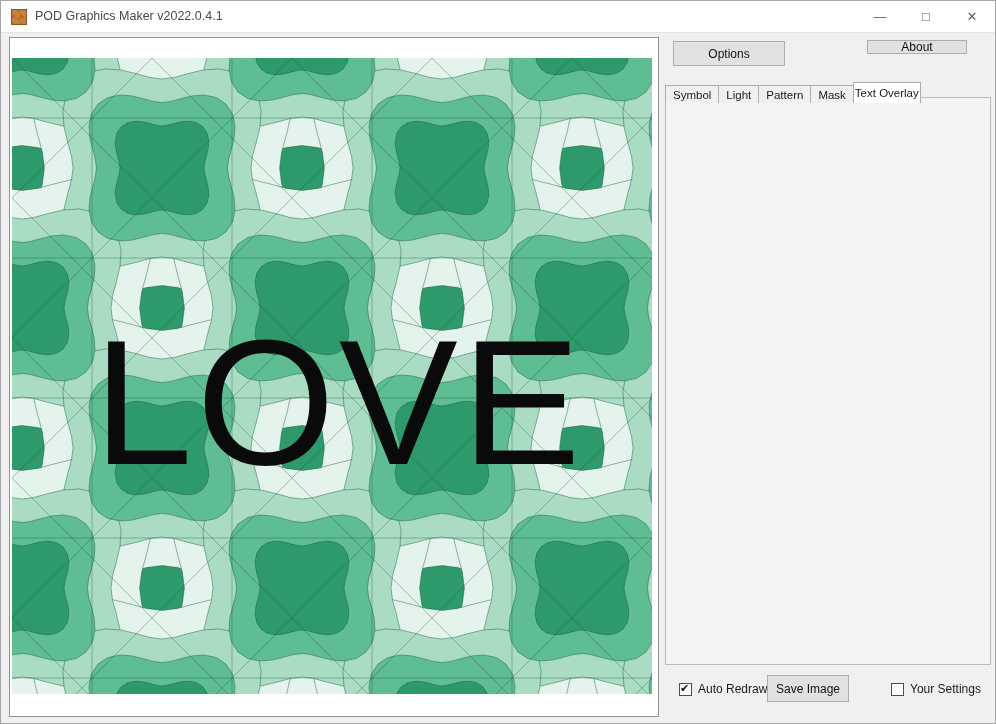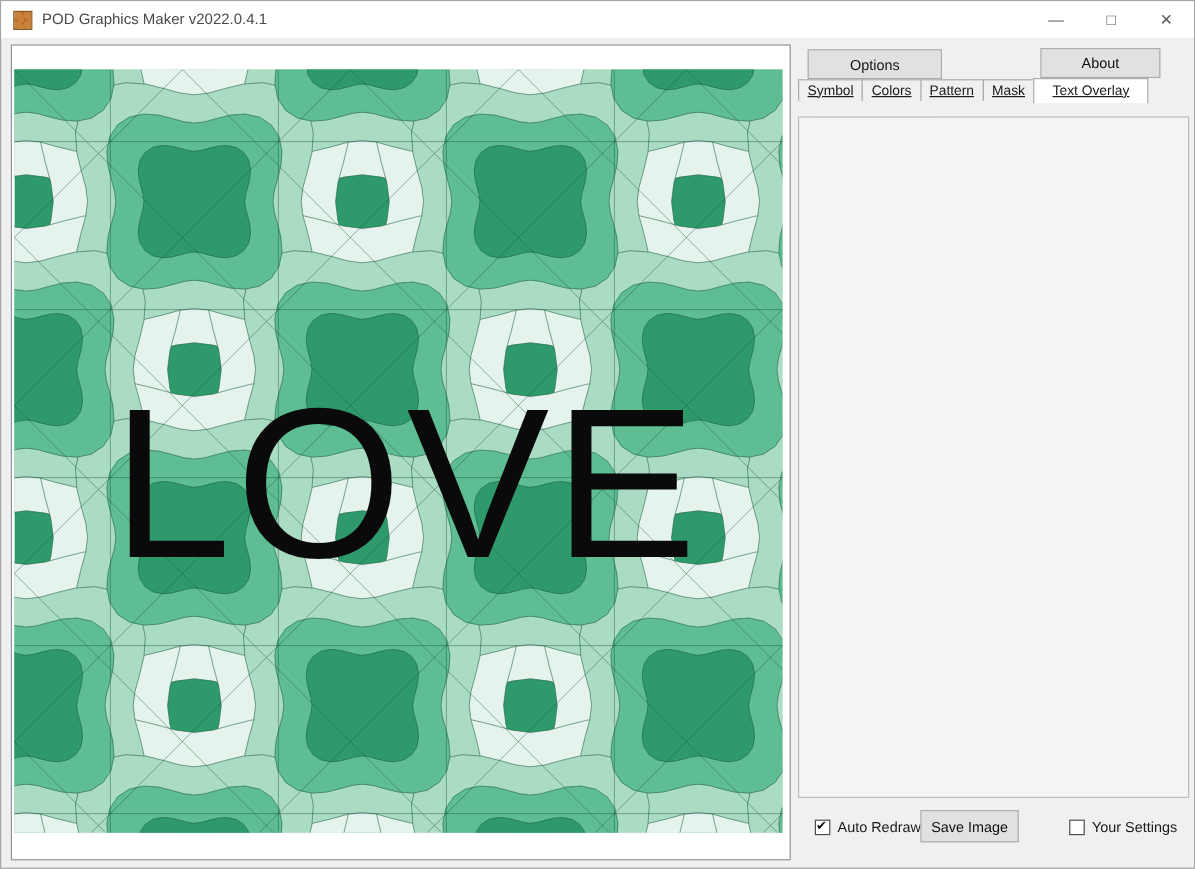--- a/index.html
+++ b/index.html
@@ -25,28 +25,28 @@
   .winbtn.min { right:92px; } .winbtn.max { right:46px; } .winbtn.close { right:0; }
 
   
   .canvas-panel { position:absolute; left:8px; top:36px; width:650px; height:680px; background:#ffffff; border:1px solid #8e9499; }
   .canvas-panel svg { position:absolute; left:2px; top:20px; display:block; }
 
   
   .btn { position:absolute; background:#e1e1e1; border:1px solid #adadad; font-size:12px; color:#111;
          display:flex; align-items:center; justify-content:center; font-family:inherit; }
   #options-btn { left:672px; top:40px; width:112px; height:25px; }
-  #about-btn  { left:866px; top:39px; width:100px; height:25px; }
+  #about-btn  { left:866px; top:39px; width:100px; height:14px; }
   #save-image-btn { left:766px; top:674px; width:82px; height:27px; }
 
   
-  .tabstrip { position:absolute; left:664px; top:64px; height:20px; display:flex; align-items:center; z-index:3;text-decoration:underline; }
+  .tabstrip { position:absolute; left:664px; top:82px; height:20px; display:flex; align-items:flex-end; z-index:3; }
   .tab { background:#f0f0f0; border:1px solid #acacac; border-bottom:none; height:18px; padding:0 7px;
          font-size:11.5px; display:flex; align-items:center; margin-right:-1px; color:#1a1a1a; }
-  .tab.active { background:#ffffff; height:21px; position:relative; z-index:4; padding:0 15px; }
+  .tab.active { background:#ffffff; height:21px; position:relative; z-index:4; padding:0 1px; }
   .tabpage { position:absolute; left:664px; top:96px; width:326px; height:568px; background:#f4f4f4; border:1px solid #bcbcbc; z-index:1; }
 
   
   .group { position:absolute; border:1px solid #dcdcdc; }
   .group > .group-label { position:absolute; top:-8px; left:8px; background:#f4f4f4; padding:0 4px; font-size:12px; color:#1a1a1a; }
   #grp-overlay { left:670px; top:102px; width:314px; height:42px; }
   #grp-yourtext { left:670px; top:148px; width:314px; height:62px; }
   #grp-settings { left:670px; top:215px; width:314px; height:209px; }
   #grp-font { left:670px; top:430px; width:314px; height:231px; }
 
@@ -340,21 +340,21 @@
       <line x1="0" y1="620" x2="640" y2="620" stroke="#17503a" stroke-width="0.7" stroke-opacity="0.5"></line>
       <text x="327" y="406" font-size="178" letter-spacing="4" text-anchor="middle" font-family="Liberation Sans, sans-serif" fill="#0a0a0a">LOVE</text>
     </svg>
 </div>
 
 <button class="btn" id="options-btn">Options</button>
 <button class="btn" id="about-btn">About</button>
 
 <div class="tabstrip" id="tabstrip">
     <div class="tab">Symbol</div>
-    <div class="tab">Colors</div>
+    <div class="tab">Light</div>
     <div class="tab">Pattern</div>
     <div class="tab">Mask</div>
     <div class="tab active">Text Overlay</div>
   </div>
 <div class="tabpage"></div>
 
 <div class="group" id="grp-overlay">
   <div class="group-label">Use Text Overlay</div>
   <div class="cbrow" style="left:16px; top:16px;">
     <div class="cb checked"></div>

